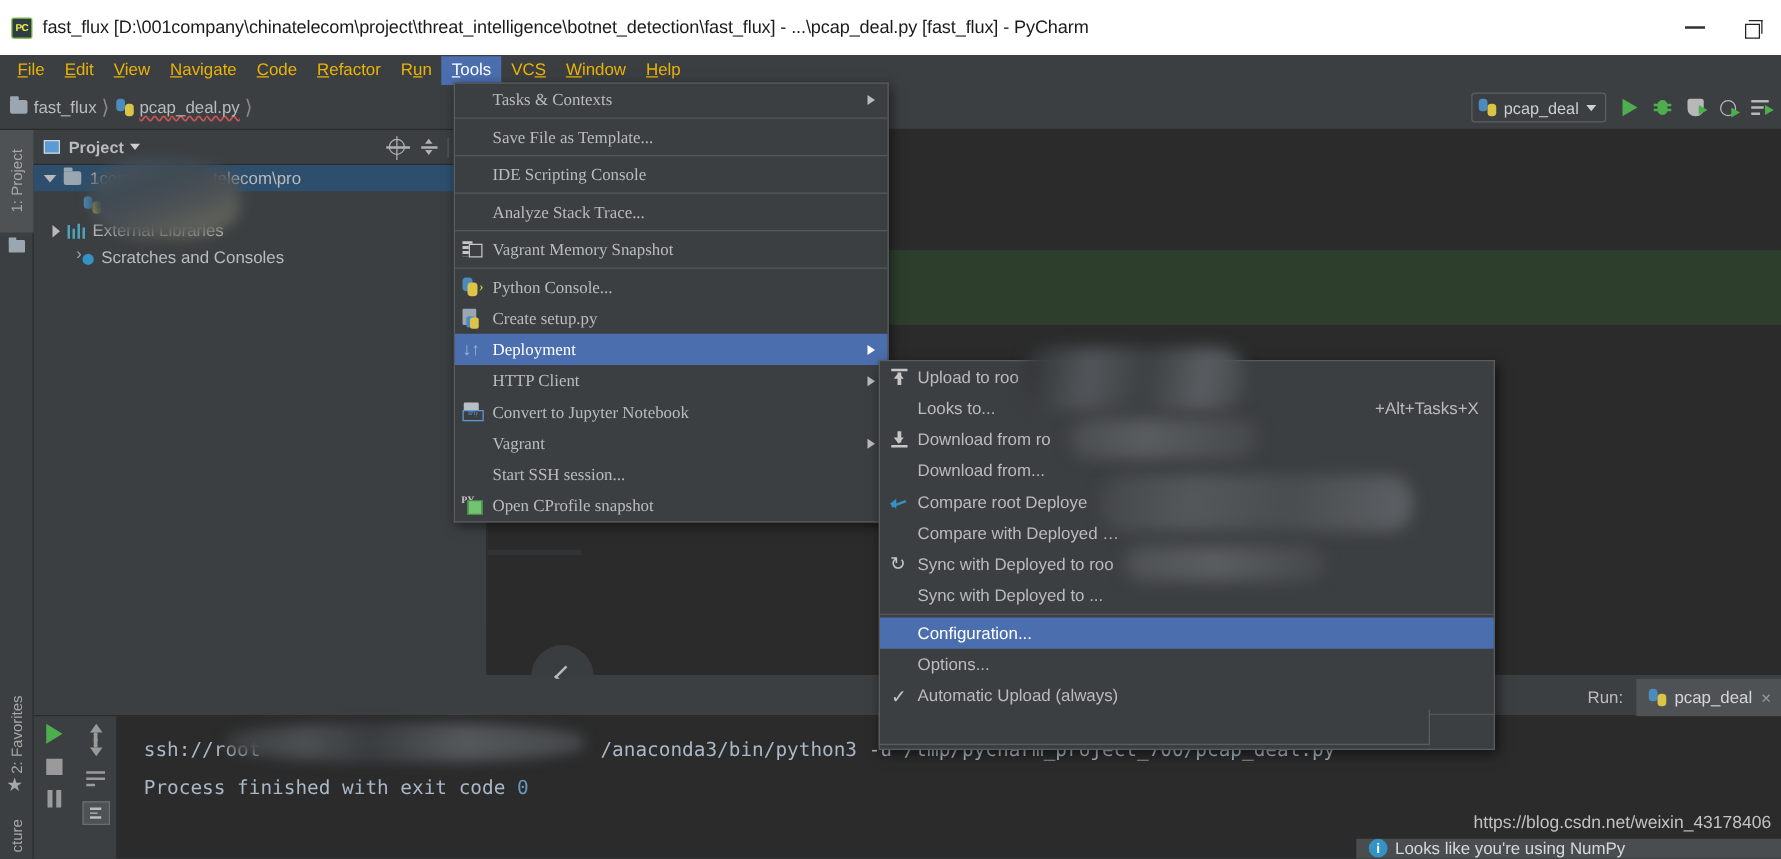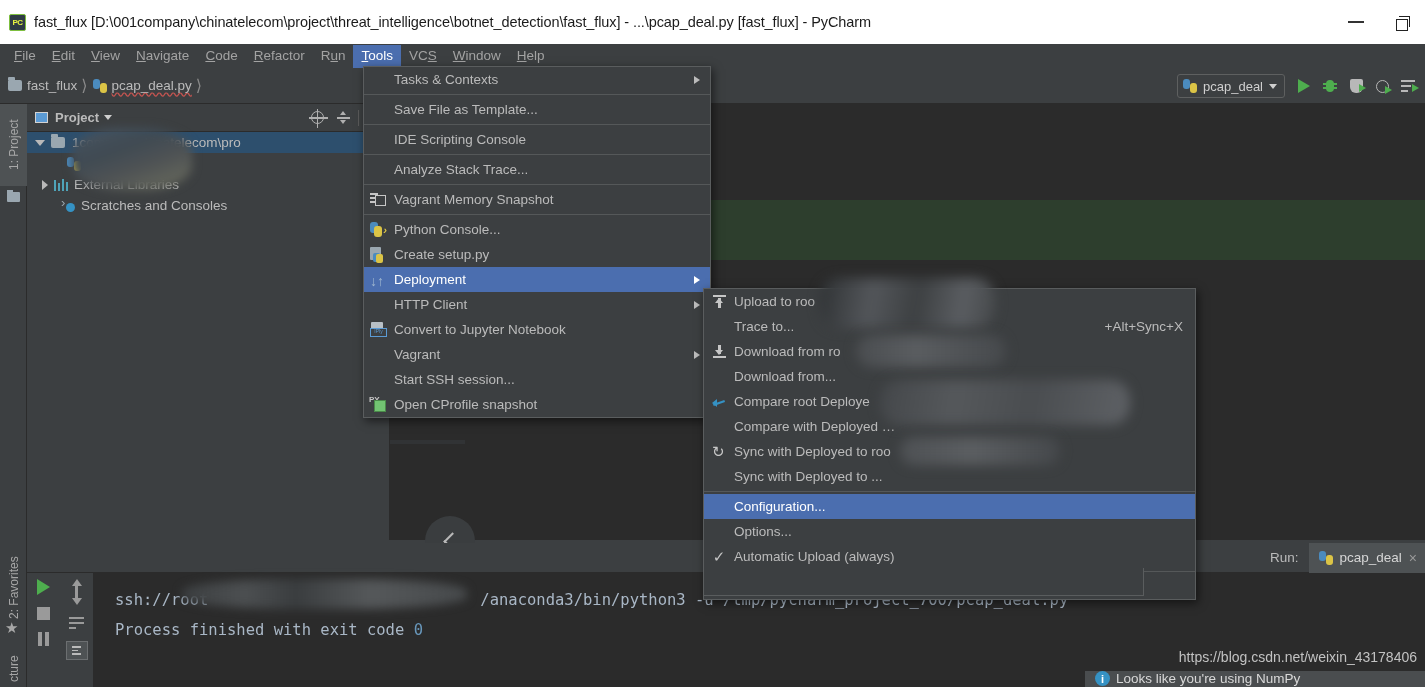--- a/index.html
+++ b/index.html
@@ -44,21 +44,21 @@
     content: ""; position: absolute; left: 3px; top: 0; width: 10px; height: 10px;
     border: 1.4px solid #222; border-bottom: none; border-left: none;
   }
 
   
   .menubar {
     position: absolute; left: 0; top: 44px; width: 1425px; height: 24px;
     background: #3c3f41; display: flex; align-items: center; padding-left: 6px;
   }
   .menu-item {
-    font-size: 13.5px; color: #a3a3a3; padding: 3px 8px 4px 8px; white-space: nowrap;
+    font-size: 13.5px; color: #eab308; padding: 3px 8px 4px 8px; white-space: nowrap;
     line-height: 16px;
   }
   .menu-item.active { background: #4b6eaf; color: #ffffff; }
   .menu-item u { text-decoration: underline; }
 
   
   .navbar {
     position: absolute; left: 0; top: 68px; width: 1425px; height: 36px;
     background: #3c3f41; display: flex; align-items: center; padding-left: 8px;
     border-bottom: 1px solid #2b2b2b;
@@ -235,21 +235,21 @@
   .notif-txt { font-size: 13.5px; color: #d8d8d8; white-space: nowrap; }
 
   
   .popup {
     position: absolute; background: #3c3f41; border: 1px solid #5a5d5e;
     box-shadow: 2px 3px 9px rgba(0,0,0,.55); z-index: 50;
   }
   #tools-menu { left: 363px; top: 66px; width: 348px; }
   .mi {
     height: 25px; display: flex; align-items: center; position: relative;
-    font-size: 13.5px; color: #bbbbbb; padding-left: 30px; white-space: nowrap;
+    font-size: 13.5px; color: #bbbbbb; padding-left: 30px; white-space: nowrap; font-family: Liberation Serif, serif;
   }
   .mi.sel { background: #4b6eaf; color: #ffffff; }
   .mi .shortcut { margin-left: auto; padding-right: 16px; font-size: 13px; color: #bbbbbb; }
   .mi .sub-arrow {
     position: absolute; right: 10px; width: 0; height: 0;
     border-top: 4.5px solid transparent; border-bottom: 4.5px solid transparent; border-left: 6px solid #bbbbbb;
   }
   .mi.sel .sub-arrow { border-left-color: #ffffff; }
   .mi .mi-ico { position: absolute; left: 6px; width: 18px; height: 16px; display:flex; align-items:center; }
   .mi-sep { height: 1px; background: #555859; margin: 2px 0; }
@@ -602,22 +602,22 @@
   <div class="popup" id="deploy-menu">
     <div class="smi">
       <span class="smi-ico">
           <span class="ico-up">
             <i></i>
           </span>
         </span>
       <span>Upload to roo</span>
     </div>
     <div class="smi">
-      <span>Trace to...</span>
-      <span class="shortcut">+Alt+Sync+X</span>
+      <span>Looks to...</span>
+      <span class="shortcut">+Alt+Tasks+X</span>
     </div>
     <div class="smi">
       <span class="smi-ico">
           <span class="ico-dl">
             <i></i>
           </span>
         </span>
       <span>Download from ro</span>
     </div>
     <div class="smi">

